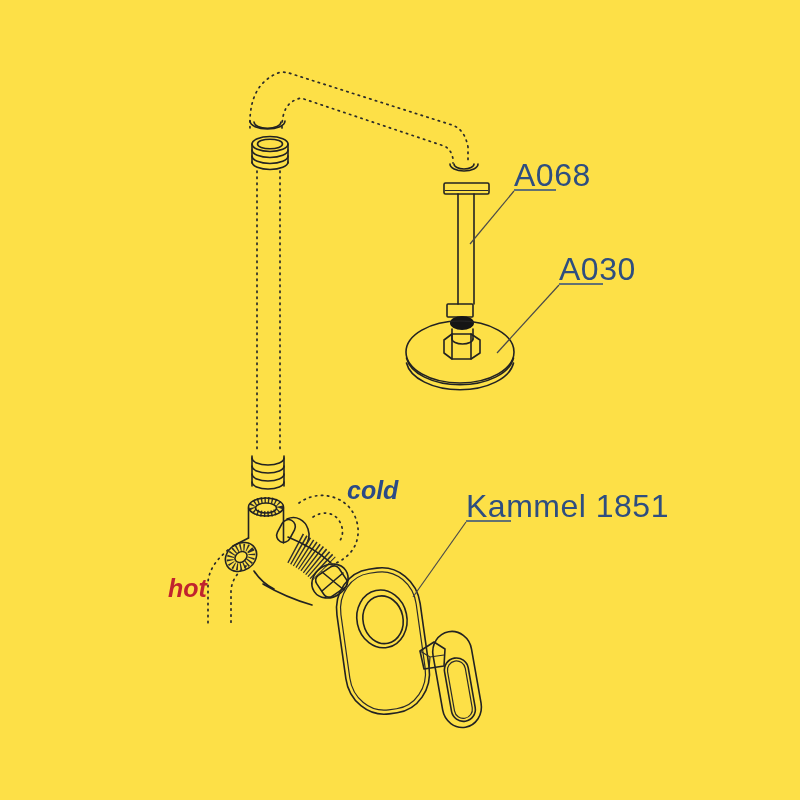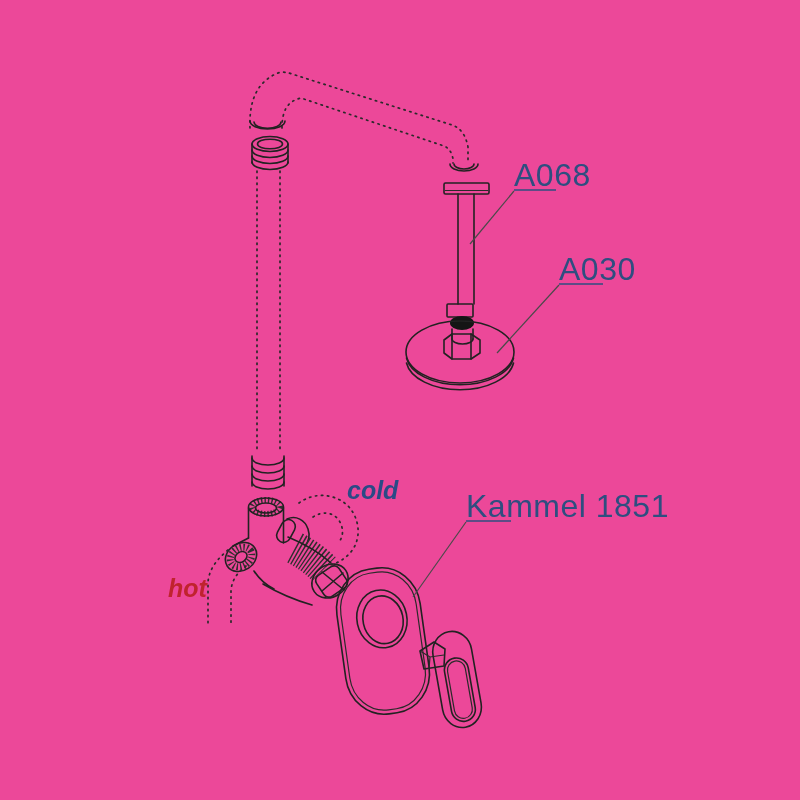--- a/index.html
+++ b/index.html
@@ -1,16 +1,16 @@
 <!DOCTYPE html>
 <html><head>
 <meta charset="utf-8">
 <style>
   html,body{margin:0;padding:0;background:#ffffff;}
-  .page{position:relative;width:800px;height:800px;background:#ec4899;overflow:hidden;
+  .page{position:relative;width:800px;height:800px;background:#fde047;overflow:hidden;
         font-family:"Liberation Sans", sans-serif;}
   svg{position:absolute;left:0;top:0;}
   .ln{stroke:#222222;stroke-width:1.6;fill:none;stroke-linecap:round;stroke-linejoin:round;}
   .thin{stroke:#2a2a2a;stroke-width:1.2;fill:none;}
   .dash{stroke:#2a2a2a;stroke-width:1.7;fill:none;stroke-dasharray:1.4 4.6;stroke-linecap:round;}
   .hatch{stroke:#2f2f2f;fill:none;stroke-dasharray:1.4 2.1;stroke-linecap:butt;}
   .leader{stroke:#4a4a4a;stroke-width:1.2;fill:none;}
   .callout{font-size:32px;letter-spacing:.5px;}
   .temp{font-size:25px;font-weight:bold;font-style:italic;}
 </style>

